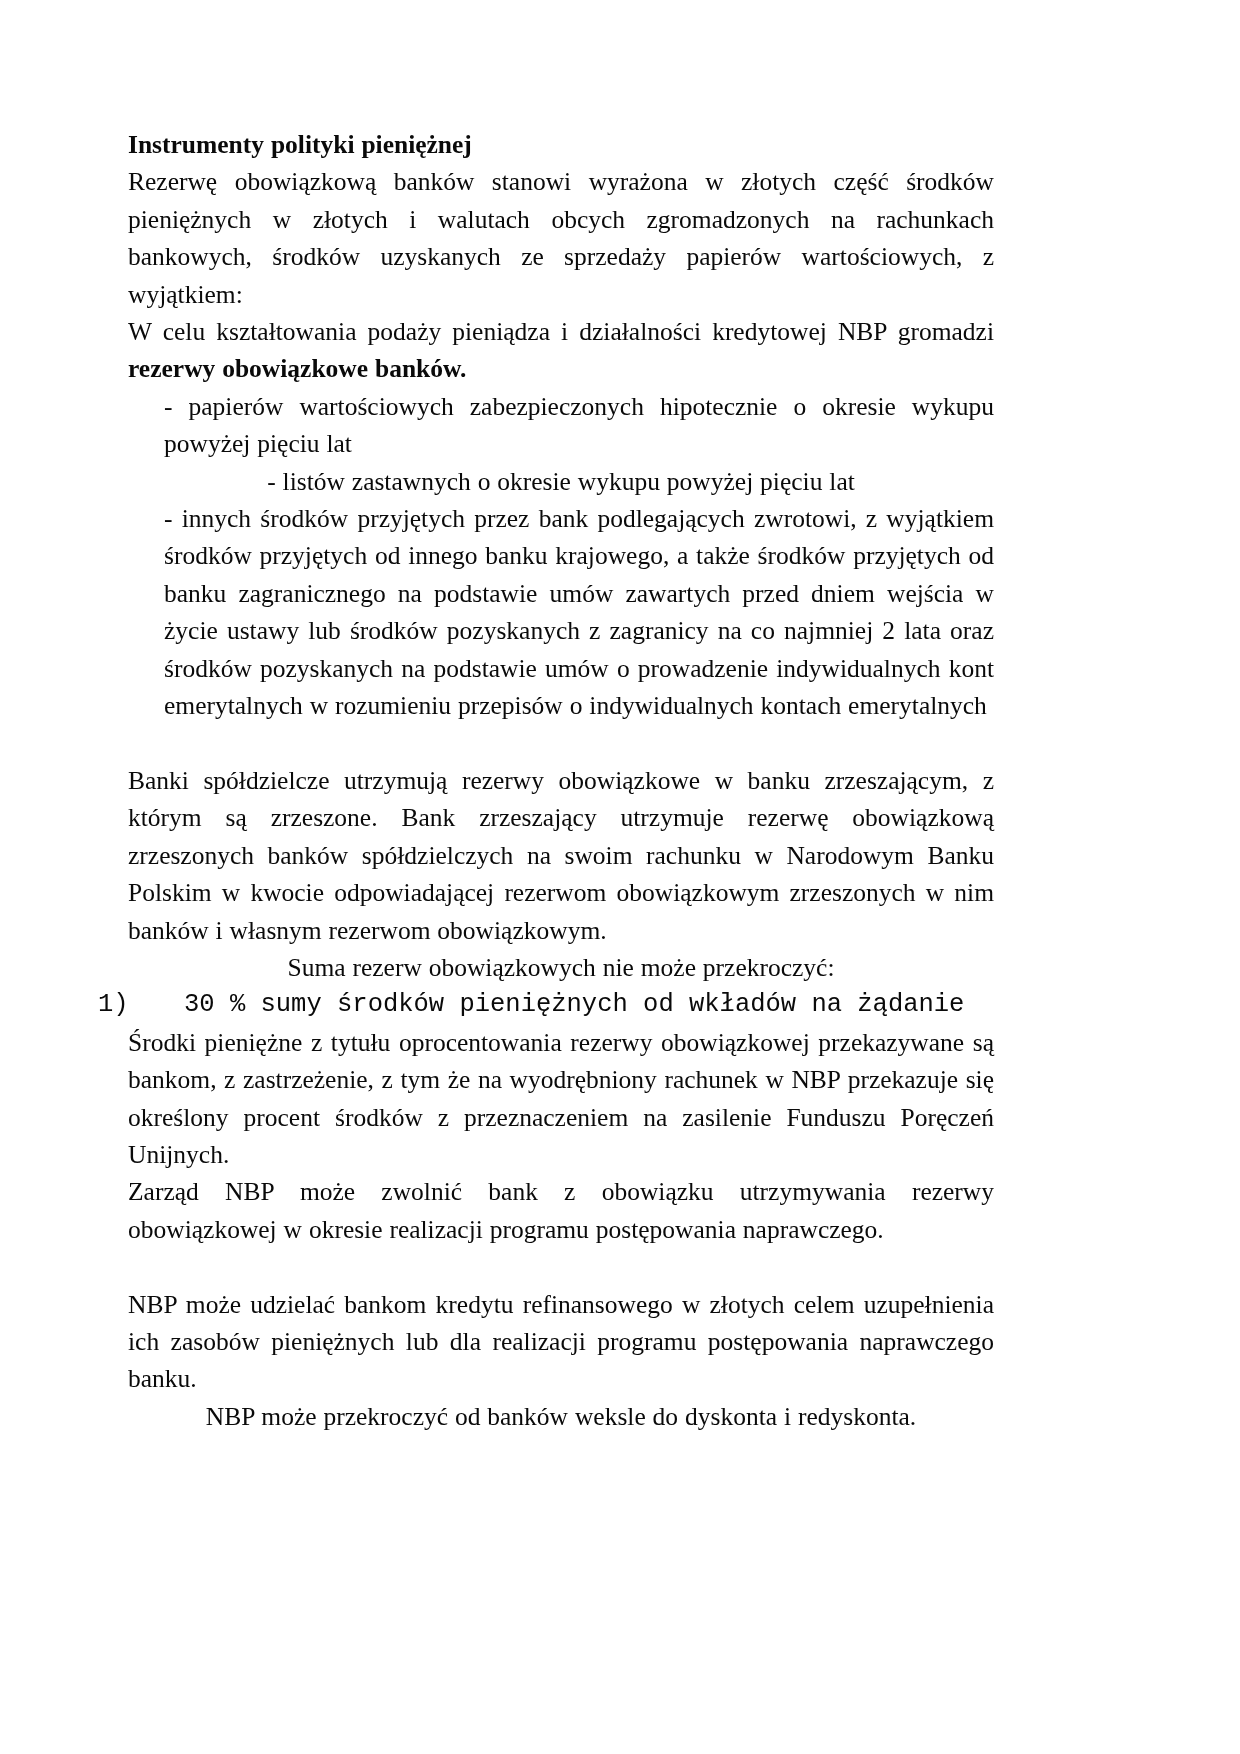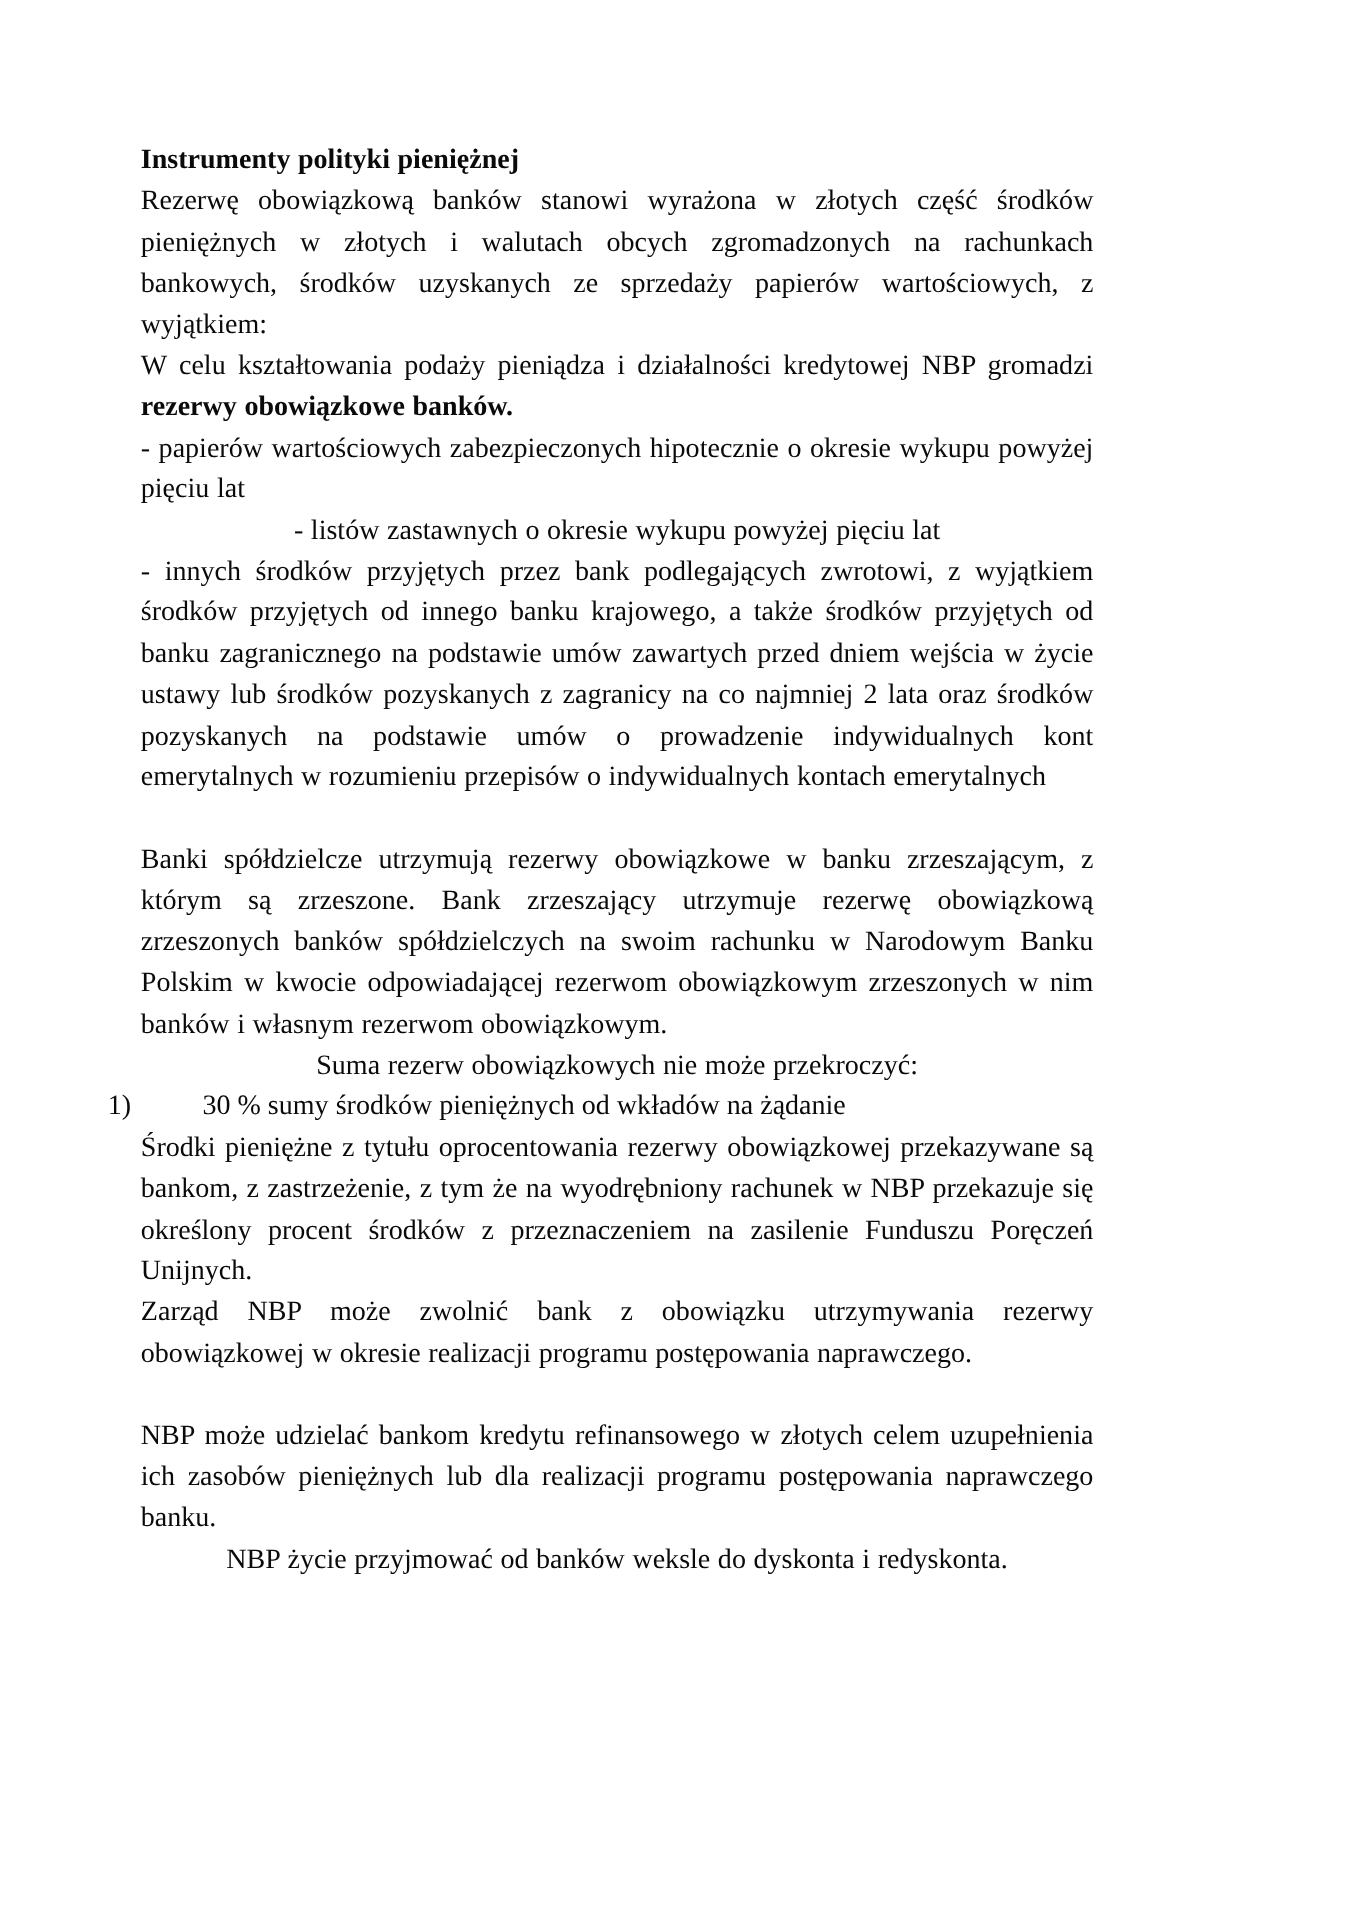--- a/index.html
+++ b/index.html
@@ -53,35 +53,37 @@
     text-underline-offset: 3px;
     text-decoration-thickness: 1.6px;
   }
   .spacer {
     height: 37.4px;
   }
   .numlist {
     list-style: none;
     margin: 0;
     padding: 0;
+    font-family: Liberation Mono, monospace;
   }
   .numlist li {
     font-size: 25.5px;
     line-height: 37.4px;
     text-align: left;
     padding-left: 62px;
     text-indent: -46px;
     white-space: nowrap;
   }
   .numlist li .marker {
     display: inline-block;
     width: 40px;
   }
   .dash-item {
     text-align: justify;
+    margin-left: 36px;
   }
   .mixed-a {
     text-align: justify;
   }
 </style>
 </head>
 <body>
 
 <div id="page">
   <div id="doc-body">
@@ -111,16 +113,16 @@
 
     <p class="para">Środki pieniężne z tytułu oprocentowania rezerwy obowiązkowej przekazywane są bankom, z zastrzeżenie, z tym że na wyodrębniony rachunek w NBP przekazuje się określony procent środków z przeznaczeniem na zasilenie Funduszu Poręczeń Unijnych.</p>
 
     <p class="para">Zarząd NBP może zwolnić bank z obowiązku utrzymywania rezerwy obowiązkowej w okresie realizacji programu postępowania naprawczego.</p>
 
     <div class="spacer"></div>
 
     <p class="para">NBP może udzielać bankom kredytu refinansowego w złotych celem uzupełnienia ich zasobów pieniężnych lub dla realizacji programu postępowania naprawczego banku.</p>
 
 
-    <p class="para flush">NBP życie przyjmować od banków weksle do dyskonta i redyskonta.</p>
+    <p class="para flush">NBP może przekroczyć od banków weksle do dyskonta i redyskonta.</p>
 
   </div>
 </div>
 
 </body></html>

